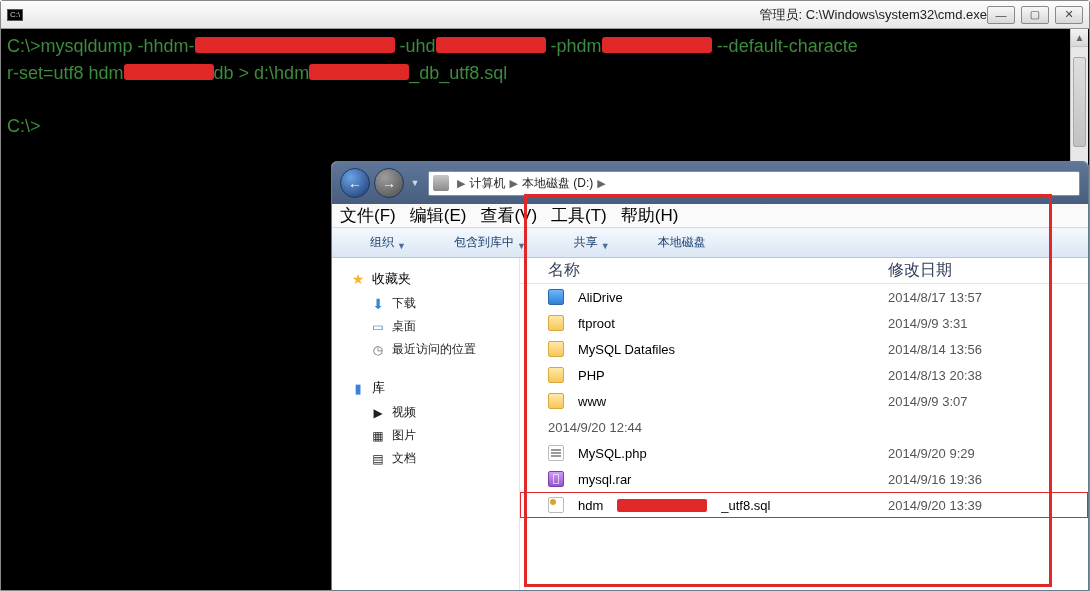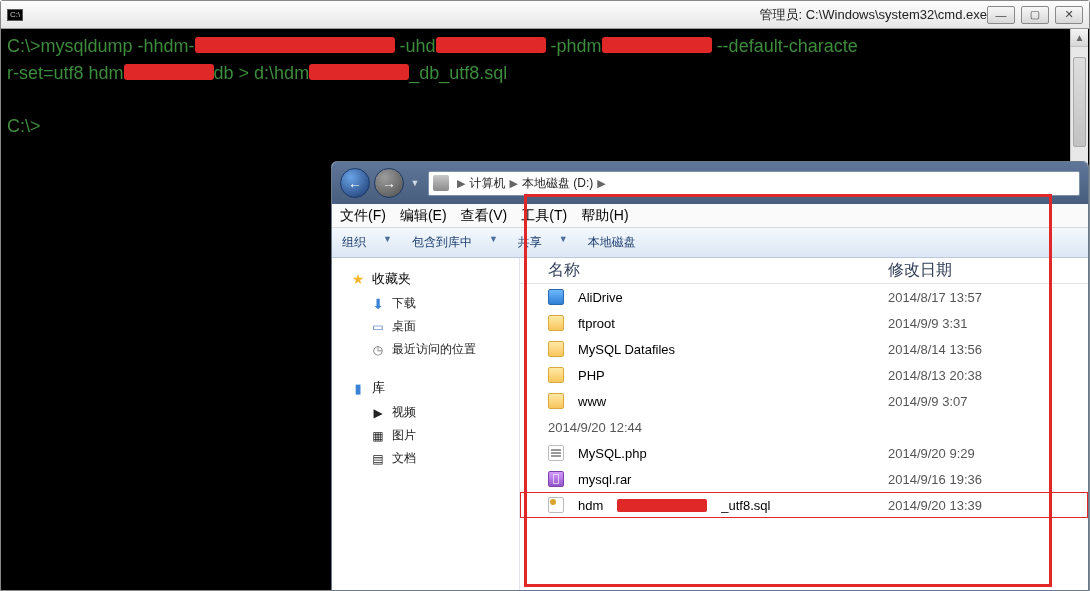--- a/index.html
+++ b/index.html
@@ -22,24 +22,24 @@
 
   
   .explorer { position:absolute; left:331px; top:161px; width:758px; height:430px; border:1px solid #6a7a8d; border-radius:6px 6px 0 0; box-shadow:0 0 0 1px rgba(255,255,255,.4) inset; background:#fff; overflow:hidden; }
   .ex-chrome { height:42px; background:linear-gradient(#5f7699,#485e7e); display:flex; align-items:center; padding:0 8px; }
   .nav-circle { width:30px; height:30px; border-radius:50%; background:radial-gradient(circle at 35% 30%, #6aa3e6, #19366b); border:1px solid #1c3a66; display:flex; align-items:center; justify-content:center; color:#fff; font-size:14px; margin-right:4px; cursor:pointer; }
   .nav-circle.disabled { background:radial-gradient(circle at 35% 30%, #9d9d9d, #4c4c4c); cursor:default; }
   .nav-drop { width:14px; display:flex; align-items:center; justify-content:center; color:#cfd8e6; font-size:9px; margin-right:6px;}
   .addrbar { flex:1; height:25px; background:#fff; border:1px solid #7d91ac; border-radius:2px; display:flex; align-items:center; padding:0 4px; font-size:12px; color:#222; }
   .addr-icon{ width:16px;height:16px; background:linear-gradient(#c8c8c8,#8a8a8a); border-radius:2px; margin-right:4px;}
   .crumb-sep { color:#666; margin:0 4px; font-size:11px;}
-  .ex-menubar { height:24px; background:#fafafa; border-bottom:1px solid #d9d9d9; display:flex; align-items:center; padding:0 8px; font-size:14px; gap:14px; }
+  .ex-menubar { height:24px; background:#fafafa; border-bottom:1px solid #d9d9d9; display:flex; align-items:center; padding:0 8px; font-size:17px; gap:14px; }
   .ex-menubar span{ cursor:default; }
   .ex-toolbar { height:30px; background:linear-gradient(#f4f8fd,#dbe7f4); border-bottom:1px solid #b9c9da; display:flex; align-items:center; padding:0 10px; font-size:12px; color:#1c3e6e; gap:20px; }
-  .tbtn { display:flex; align-items:flex-start; gap:17px; cursor:pointer; }
+  .tbtn { display:flex; align-items:flex-end; gap:3px; cursor:pointer;margin-left:28px; }
   .tarrow { font-size:9px; color:#4b6d9a; }
   .ex-body { display:flex; height: calc(100% - 42px - 24px - 30px); }
   .nav-pane { width:220px; border-right:1px solid #e2e6ea; padding:8px 0 0 0; overflow:hidden;}
   .nav-head { display:flex; align-items:center; gap:6px; font-size:13px; padding:4px 6px 4px 18px; }
   .nav-item { display:flex; align-items:center; gap:6px; font-size:12px; padding:3px 6px 3px 38px; color:#222; cursor:pointer;}
   .ico { width:16px; height:16px; display:inline-flex; align-items:center; justify-content:center; }
   .star{ color:#f6b62f; font-size:14px;}
   .dl{ color:#3b83d6; font-size:14px;}
   .desk{ color:#3667b8; font-size:12px;}
   .recent{ color:#6f6f6f; font-size:12px;}

